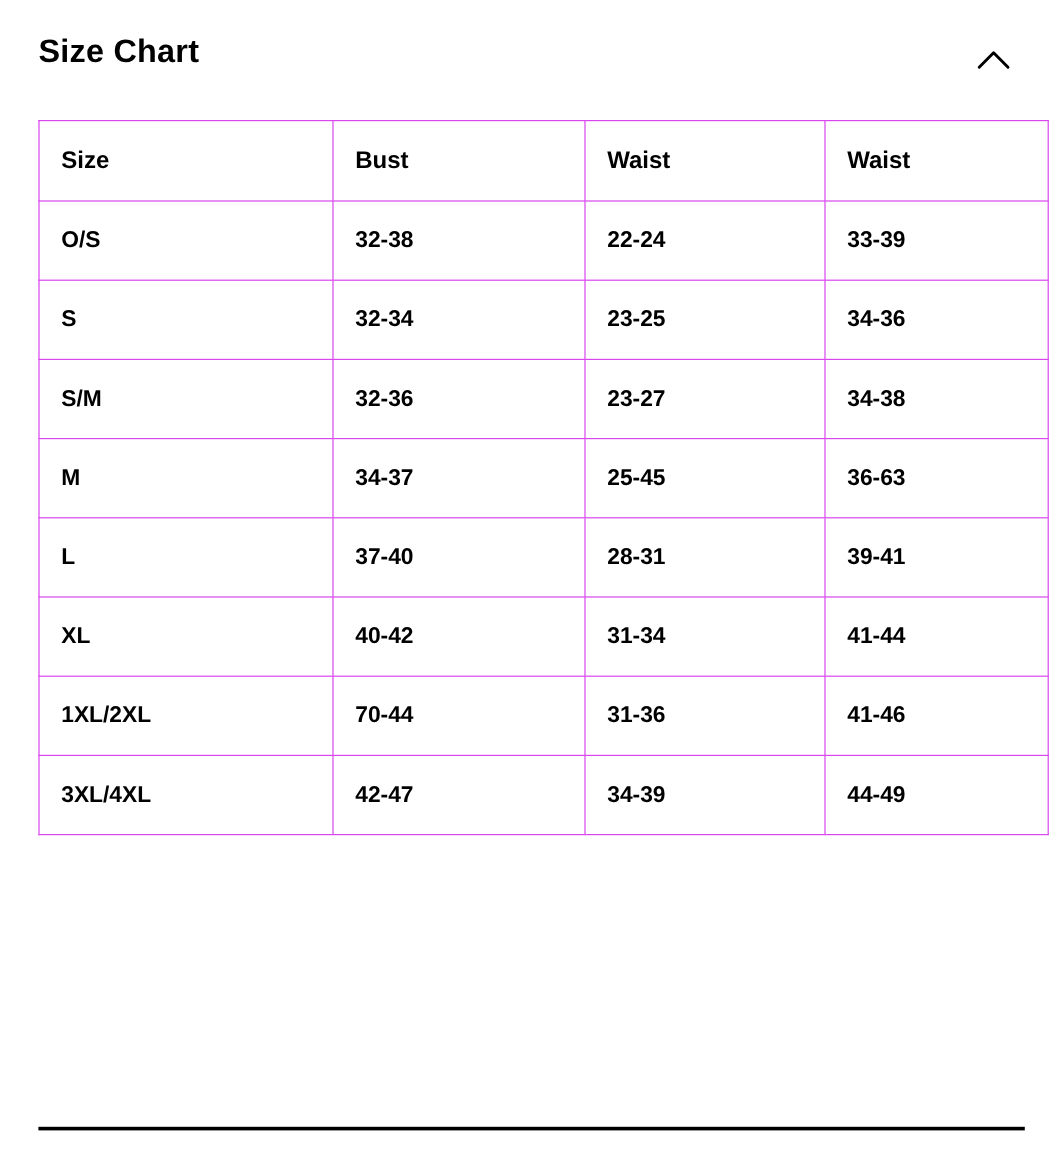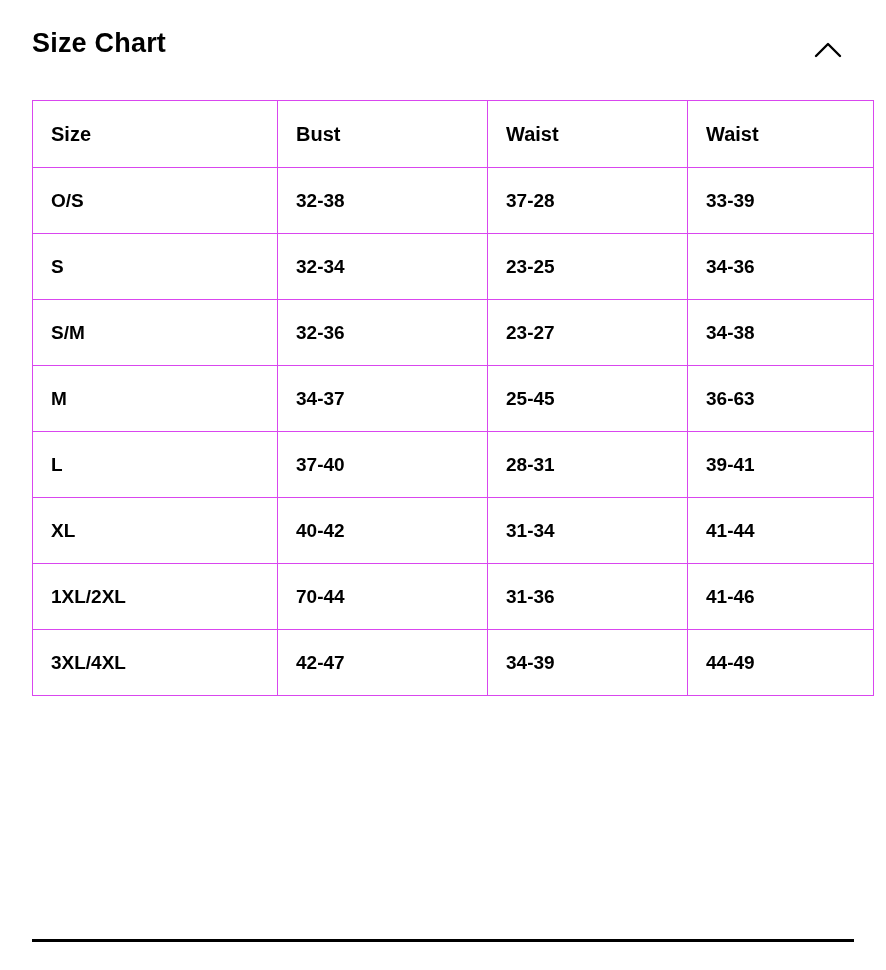--- a/index.html
+++ b/index.html
@@ -115,21 +115,21 @@
           <th>Size</th>
           <th>Bust</th>
           <th>Waist</th>
           <th>Waist</th>
         </tr>
       </thead>
       <tbody>
         <tr>
           <td> O/S</td>
           <td>32-38</td>
-          <td>37-28</td>
+          <td>22-24</td>
           <td>33-39</td>
         </tr>
         <tr>
           <td>S</td>
           <td>32-34</td>
           <td>23-25</td>
           <td>34-36</td>
         </tr>
         <tr>
           <td>S/M</td>

